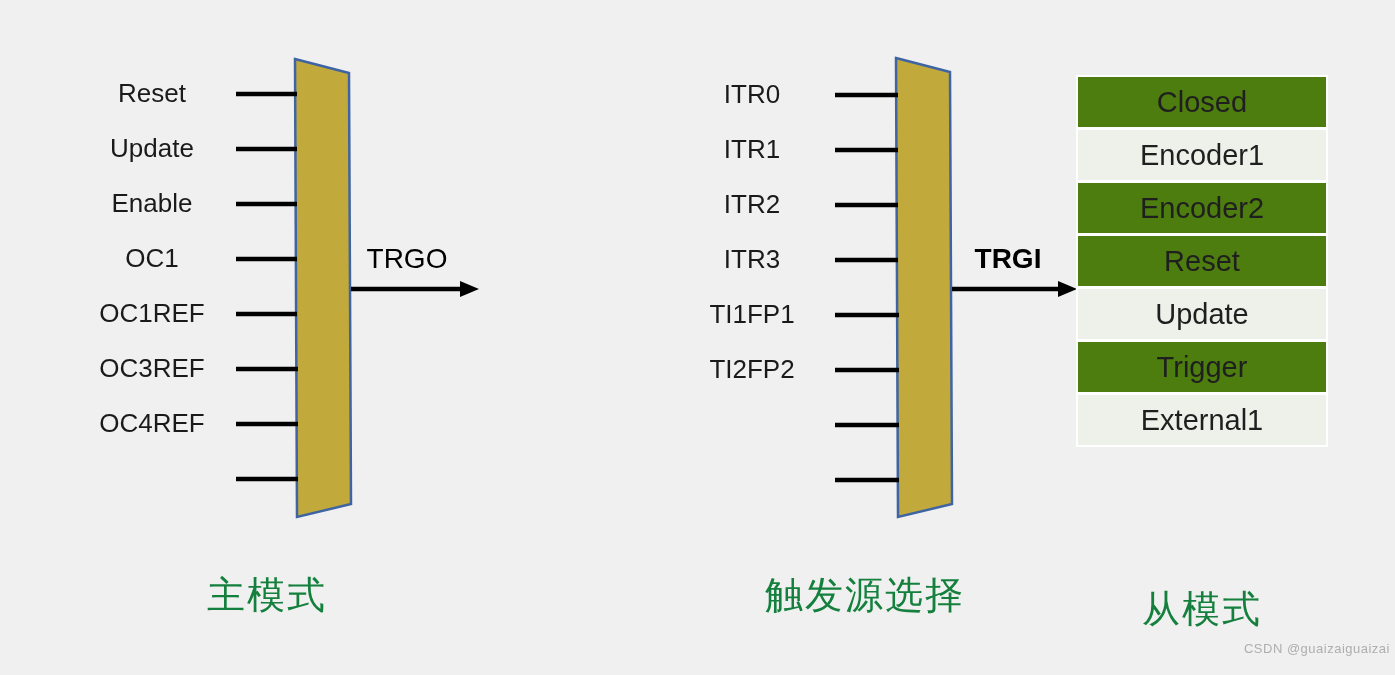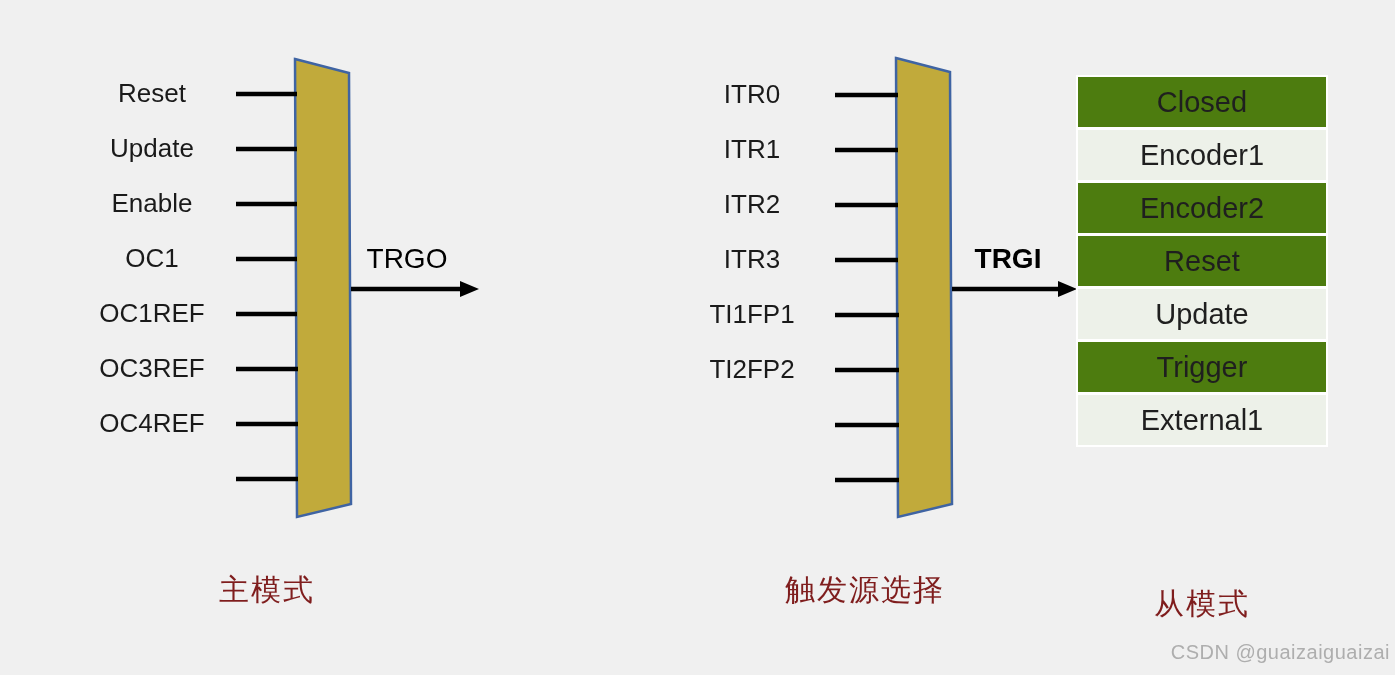--- a/index.html
+++ b/index.html
@@ -36,29 +36,29 @@
   }
   .mode-row{
     height:50px;display:flex;align-items:center;justify-content:center;
     font-size:29px;color:#1f1f1f;
   }
   .row-dark{background:#4d7c0f;}
   .row-light{background:#edf1e9;}
 
   .caption{
     position:absolute;width:260px;text-align:center;
-    font-size:30px;color:#7f1d1d;letter-spacing:2px;
+    font-size:38px;color:#15803d;letter-spacing:2px;
   }
   .cap-master{left:137px;top:570px;}
   .cap-trigger{left:735px;top:570px;}
   .cap-slave{left:1072px;top:584px;}
 
   .watermark{
     position:absolute;right:5px;top:641px;
-    font-size:20px;color:#aeaeae;letter-spacing:0.5px;
+    font-size:13px;color:#aeaeae;letter-spacing:0.5px;
   }
 </style>
 </head>
 <body>
 
 <div class="canvas">
 
   <svg class="shapes" width="1395" height="675" viewBox="0 0 1395 675">
 
     <polygon points="295,59 349,73 351,504 297,517" fill="#c1aa3b" stroke="#3f64a3" stroke-width="2.5"></polygon>

